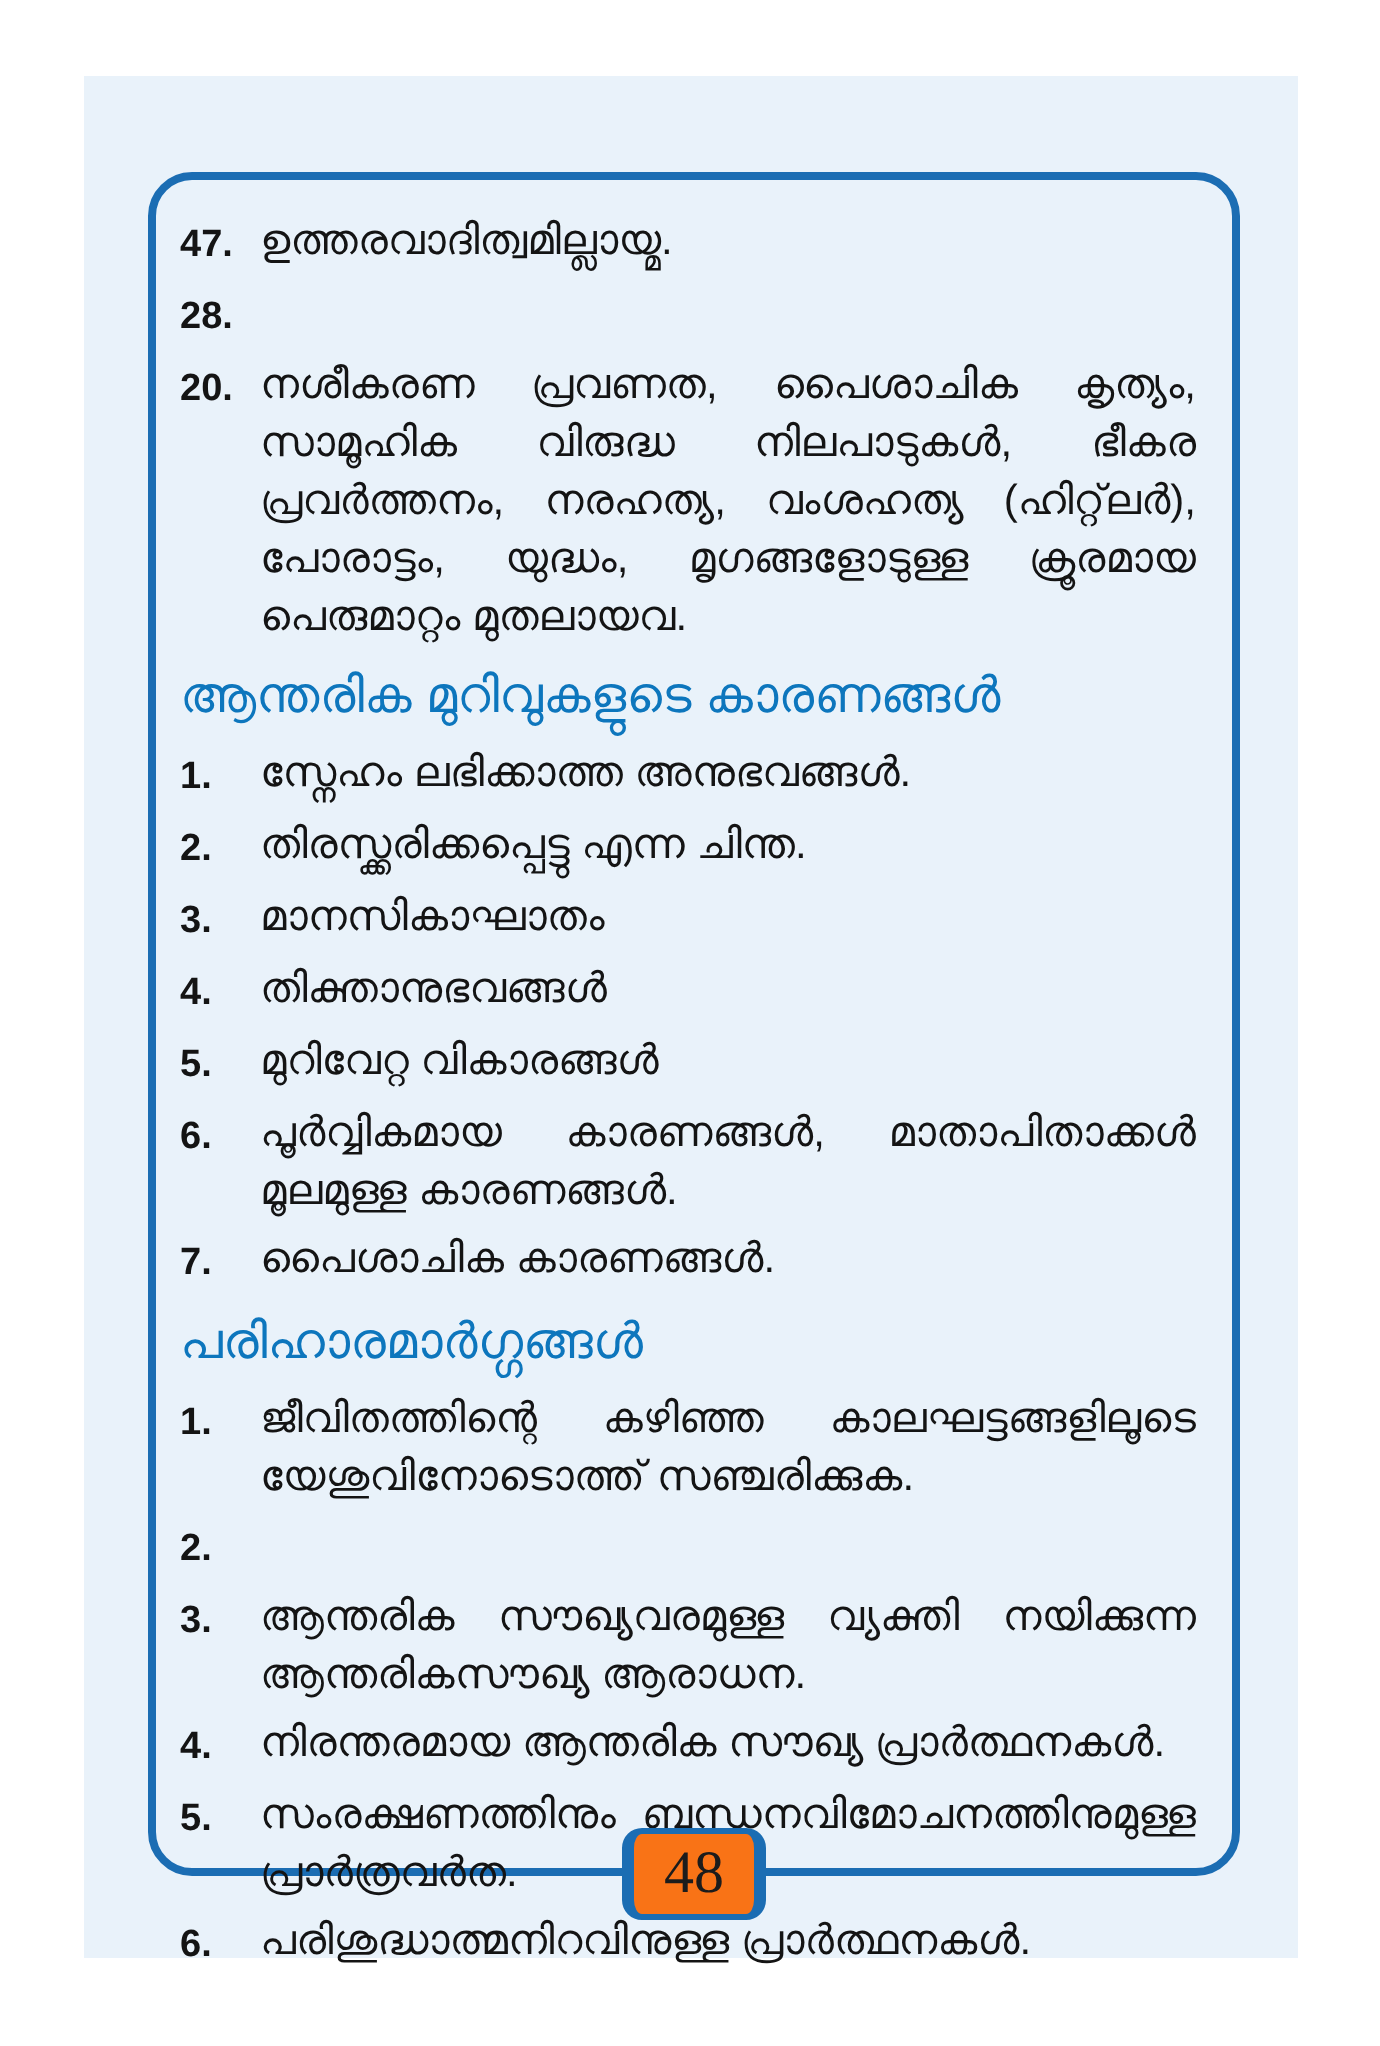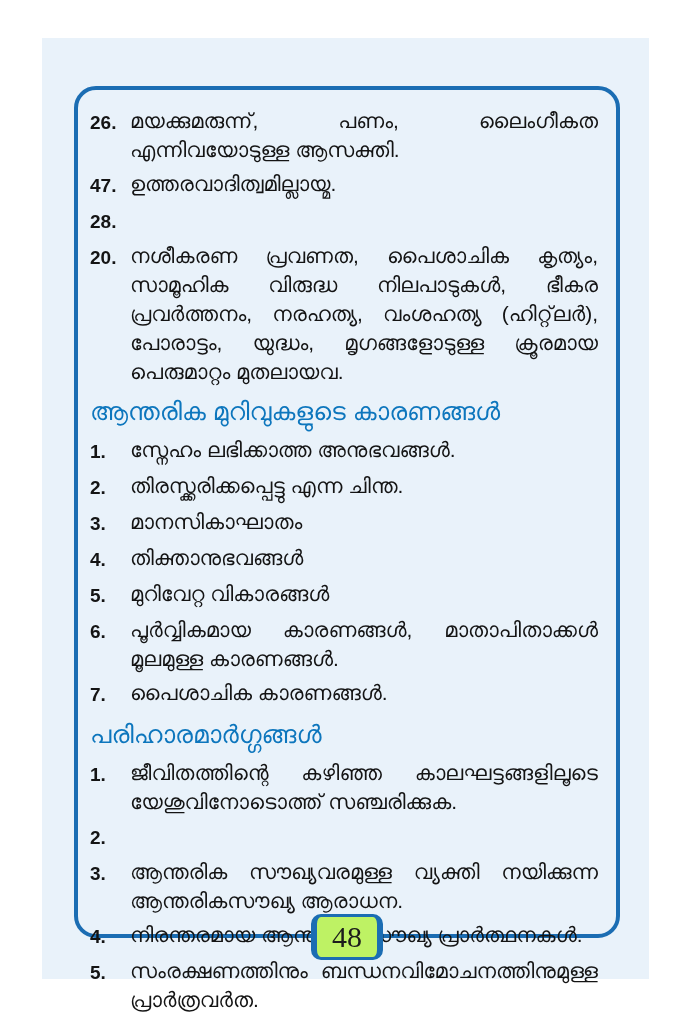--- a/index.html
+++ b/index.html
@@ -60,21 +60,21 @@
     line-height:30px;
     margin:10px 0 9px 0;
   }
   .page-number-box{
     position:absolute;
     left:50%;
     bottom:-26px;
     transform:translateX(-50%);
     width:72px;
     height:46px;
-    background:#bef264;
+    background:#f97316;
     border:3px solid var(--border-blue);
     border-left-width:6px;
     border-right-width:6px;
     border-radius:10px;
     display:flex;
     align-items:center;
     justify-content:center;
   }
   .page-number-box span{
     font-family:"Liberation Serif","DejaVu Serif",serif;
@@ -84,24 +84,20 @@
   }
 </style>
 </head>
 <body>
 
 <div class="sheet">
   <div class="content-box">
 
     <div class="list">
 
-        <div class="row">
-          <span class="num">26.</span>
-          <span class="txt">മയക്കുമരുന്ന്, പണം, ലൈംഗീകത എന്നിവയോടുള്ള ആസക്തി.</span>
-        </div>
 
         <div class="row">
           <span class="num">47.</span>
           <span class="txt">ഉത്തരവാദിത്വമില്ലായ്മ.</span>
         </div>
 
         <div class="row">
           <span class="num">28.</span>
         </div>
 

